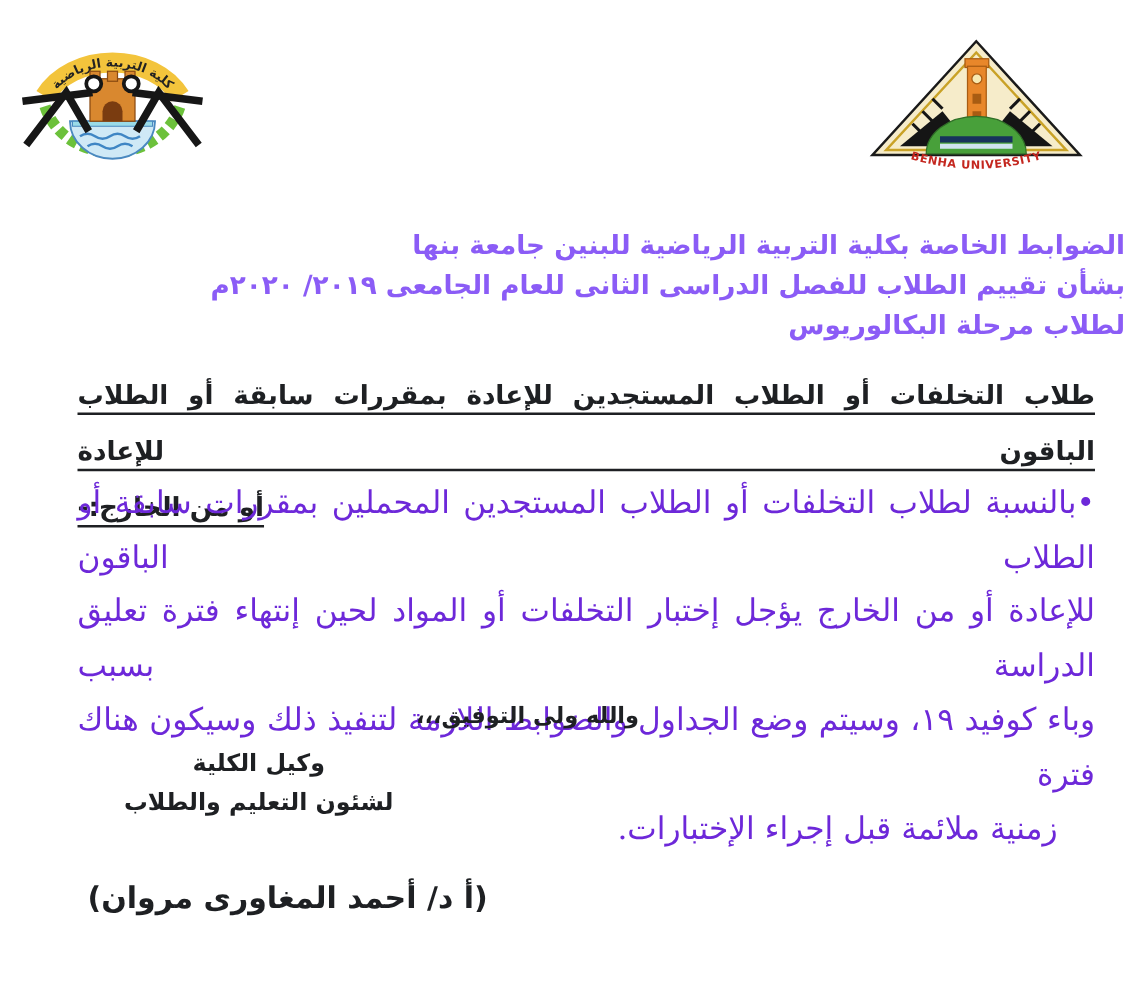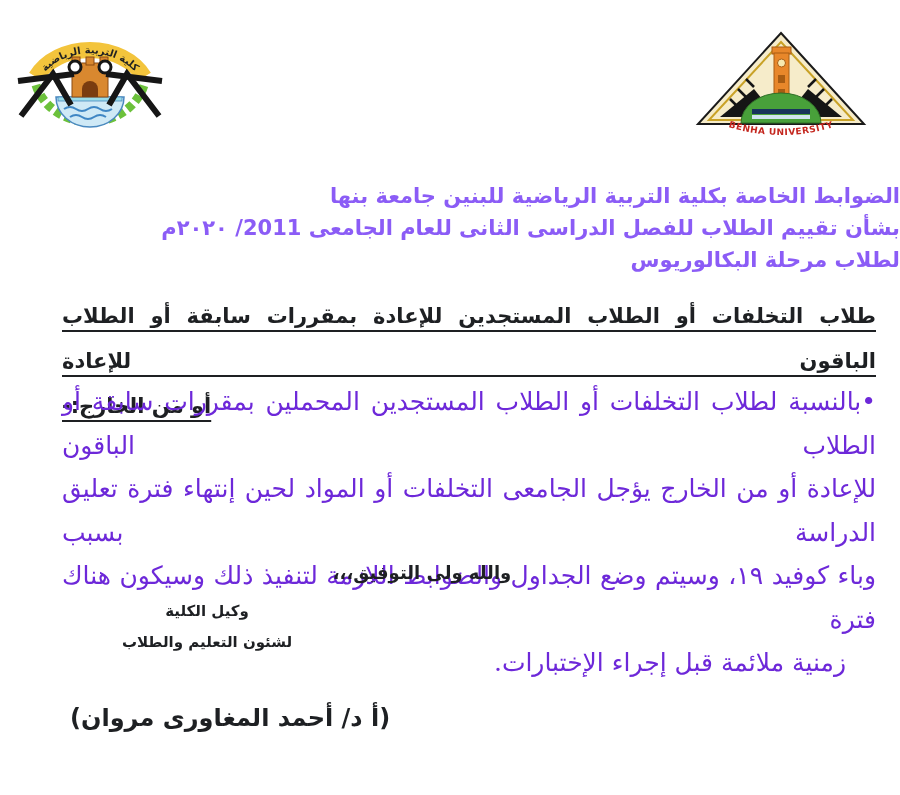--- a/index.html
+++ b/index.html
@@ -33,21 +33,21 @@
   }
   .body-line { text-align:justify; text-align-last:justify; }
   .body-line-last { text-align-last:right; padding-right:30px; }
   
   .closing {
     position:absolute; top:562px; left:322px; width:200px; direction:rtl;
     text-align:center; font-weight:bold; font-size:18px; color:#1e2023;
   }
   .sig-block {
     position:absolute; top:596px; left:97px; width:220px; direction:rtl;
-    text-align:center; font-weight:bold; font-size:15px; line-height:31px; color:#1e2023;
+    text-align:center; font-weight:bold; font-size:19px; line-height:31px; color:#1e2023;
   }
   .sig-name {
     position:absolute; top:704px; left:70px; direction:rtl;
     font-weight:bold; font-size:24px; color:#1e2023;
   }
 </style>
 </head>
 <body>
 
 <div class="page">
@@ -121,32 +121,32 @@
         <path id="bu-arc" d="M34,100 Q87,116 140,100"></path>
       </defs>
       <text font-size="9" font-weight="bold" fill="#c4271f" letter-spacing="0.5">
         <textPath href="#bu-arc" startOffset="50%" text-anchor="middle">BENHA UNIVERSITY</textPath>
       </text>
     </svg>
   </div>
 
   <div class="title-block">
     <div>الضوابط الخاصة بكلية التربية الرياضية للبنين جامعة بنها</div>
-    <div>بشأن تقييم الطلاب للفصل الدراسى الثانى للعام الجامعى 2011/ ٢٠٢٠م</div>
+    <div>بشأن تقييم الطلاب للفصل الدراسى الثانى للعام الجامعى ٢٠١٩/ ٢٠٢٠م</div>
     <div>لطلاب مرحلة البكالوريوس</div>
   </div>
 
   <div class="heading-block">
     <div class="heading-line heading-justify">طلاب التخلفات أو الطلاب المستجدين للإعادة بمقررات سابقة أو الطلاب الباقون للإعادة</div>
     <div class="heading-end"><span class="heading-line">أو من الخارج:-</span></div>
   </div>
 
   <div class="body-block">
     <div class="body-line">•بالنسبة لطلاب التخلفات أو الطلاب المستجدين المحملين بمقررات سابقة أو الطلاب الباقون</div>
-    <div class="body-line">للإعادة أو من الخارج يؤجل الجامعى التخلفات أو المواد لحين إنتهاء فترة تعليق الدراسة بسبب</div>
+    <div class="body-line">للإعادة أو من الخارج يؤجل إختبار التخلفات أو المواد لحين إنتهاء فترة تعليق الدراسة بسبب</div>
     <div class="body-line">وباء كوفيد ١٩، وسيتم وضع الجداول والضوابط اللازمة لتنفيذ ذلك وسيكون هناك فترة</div>
     <div class="body-line-last">زمنية ملائمة قبل إجراء الإختبارات.</div>
   </div>
 
   <div class="closing">والله ولى التوفيق،،،</div>
 
   <div class="sig-block">
     <div>وكيل الكلية</div>
     <div>لشئون التعليم والطلاب</div>
   </div>

